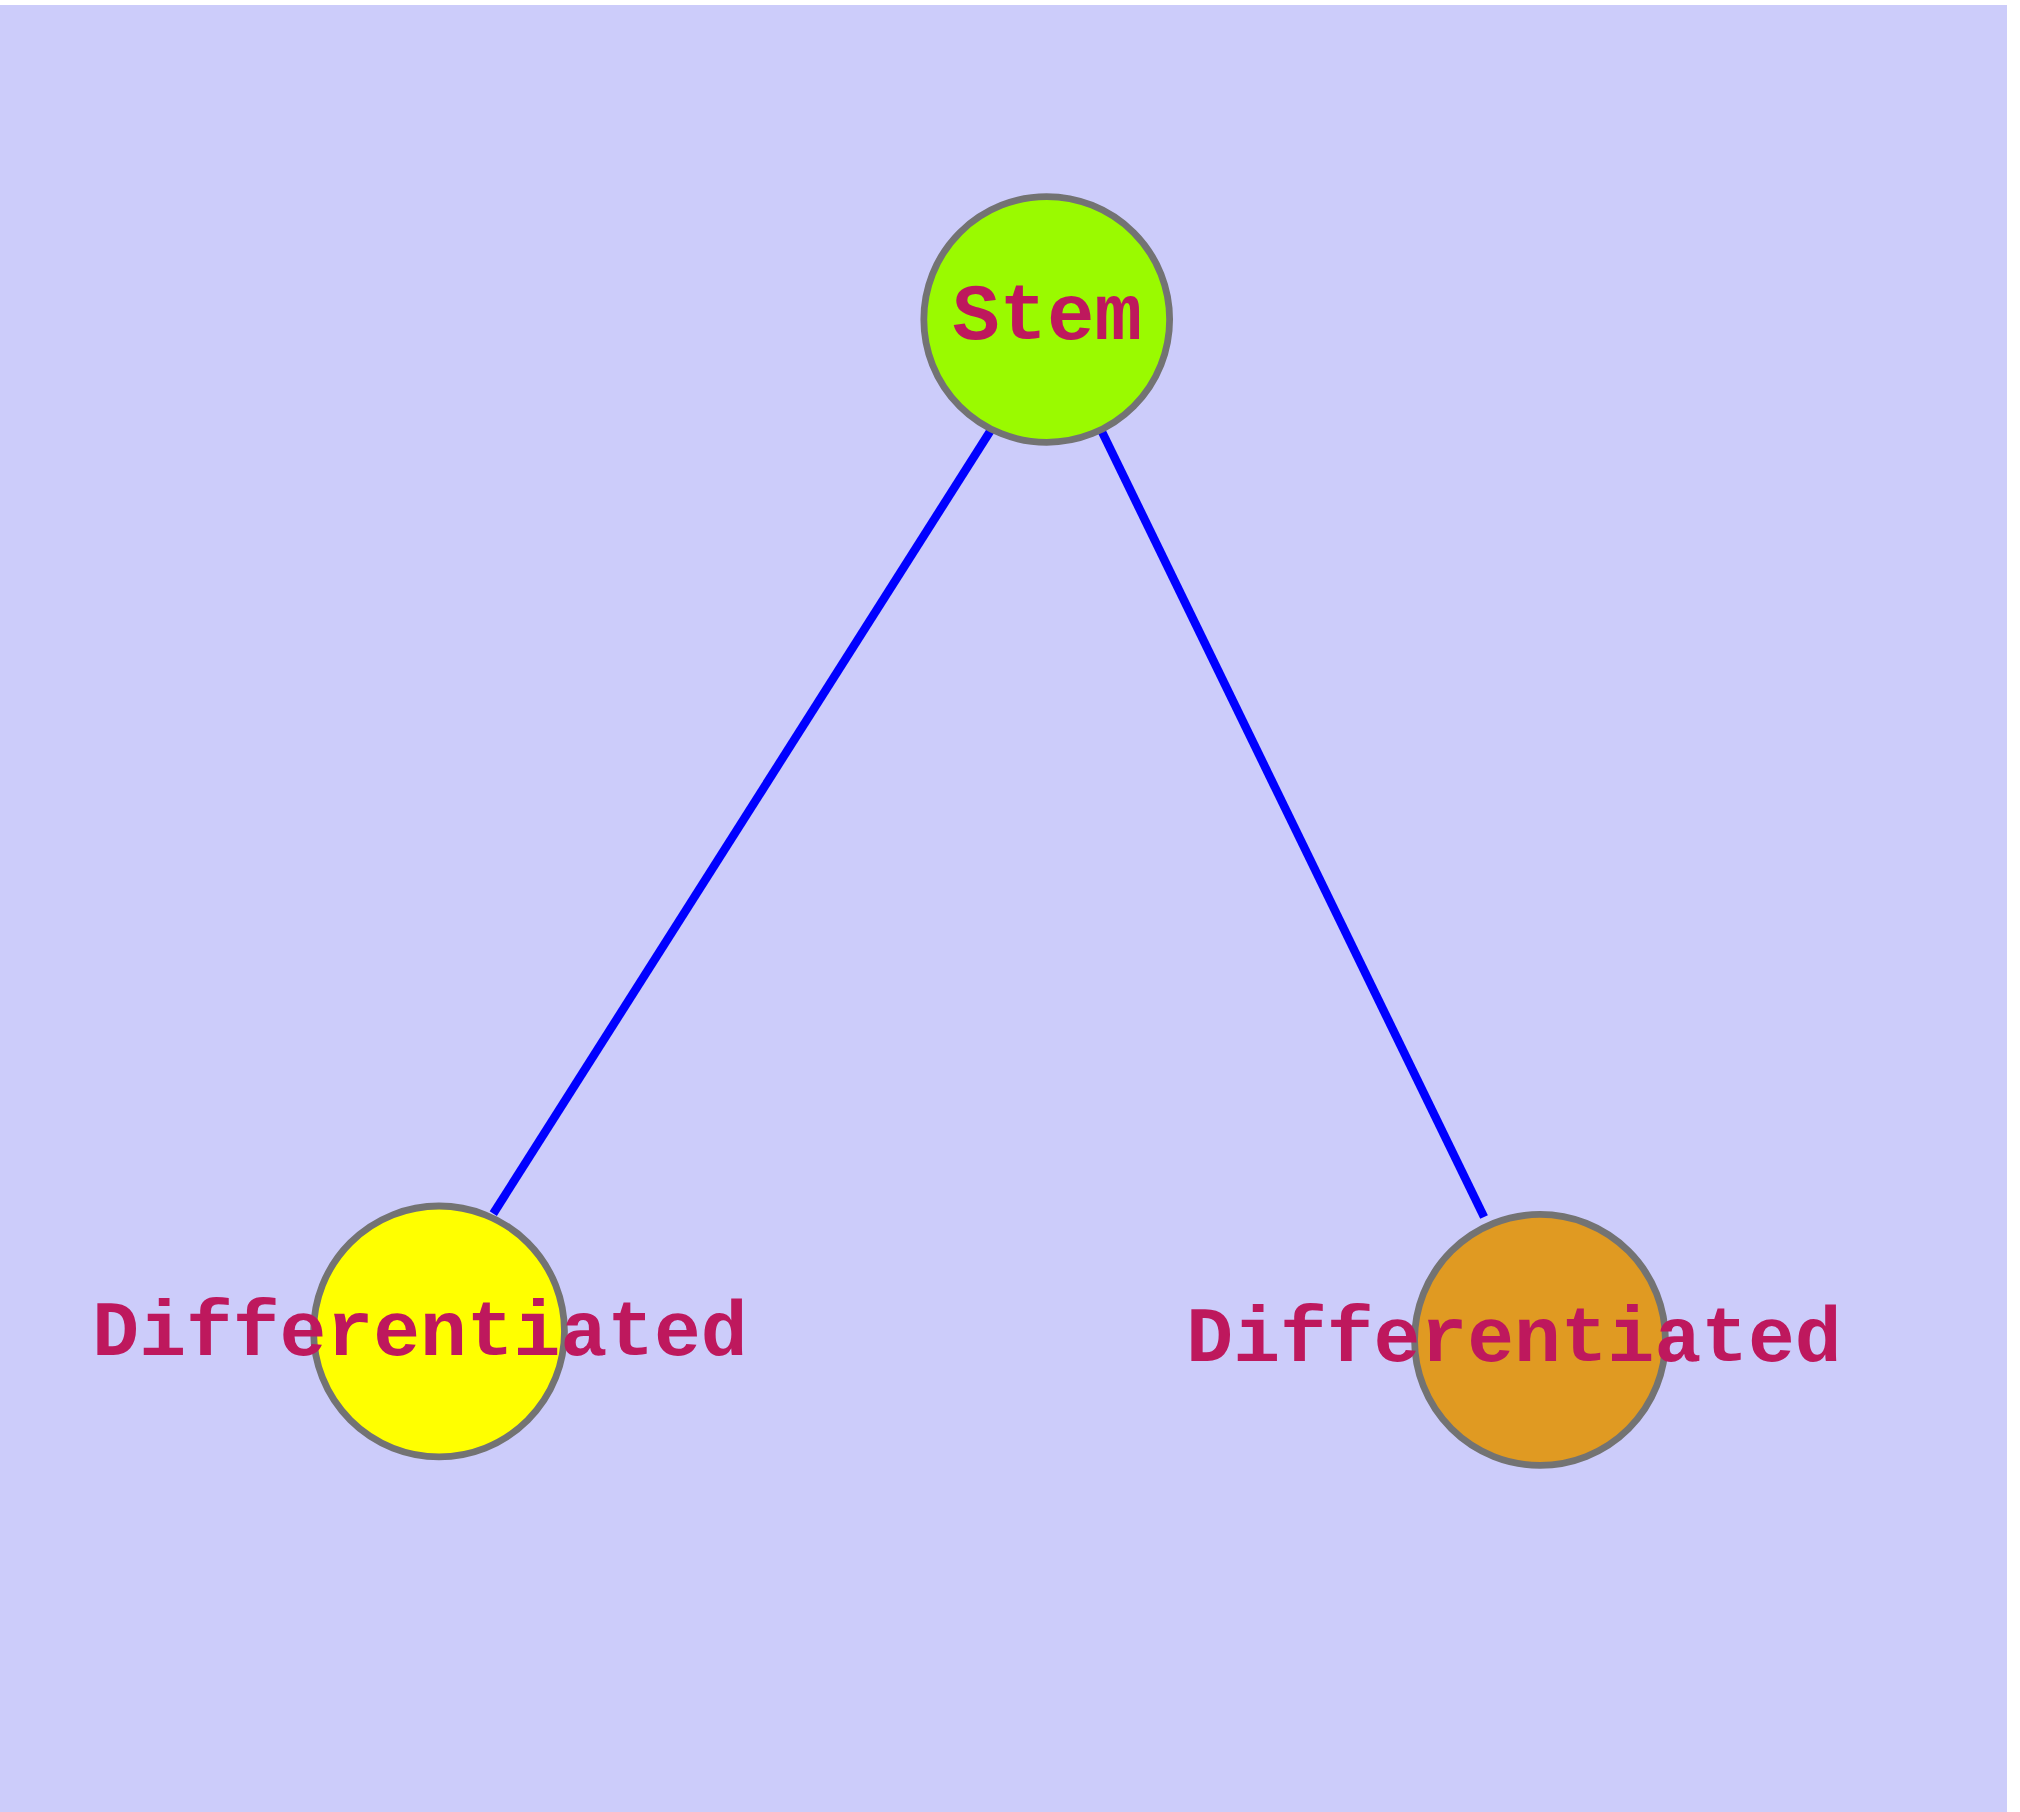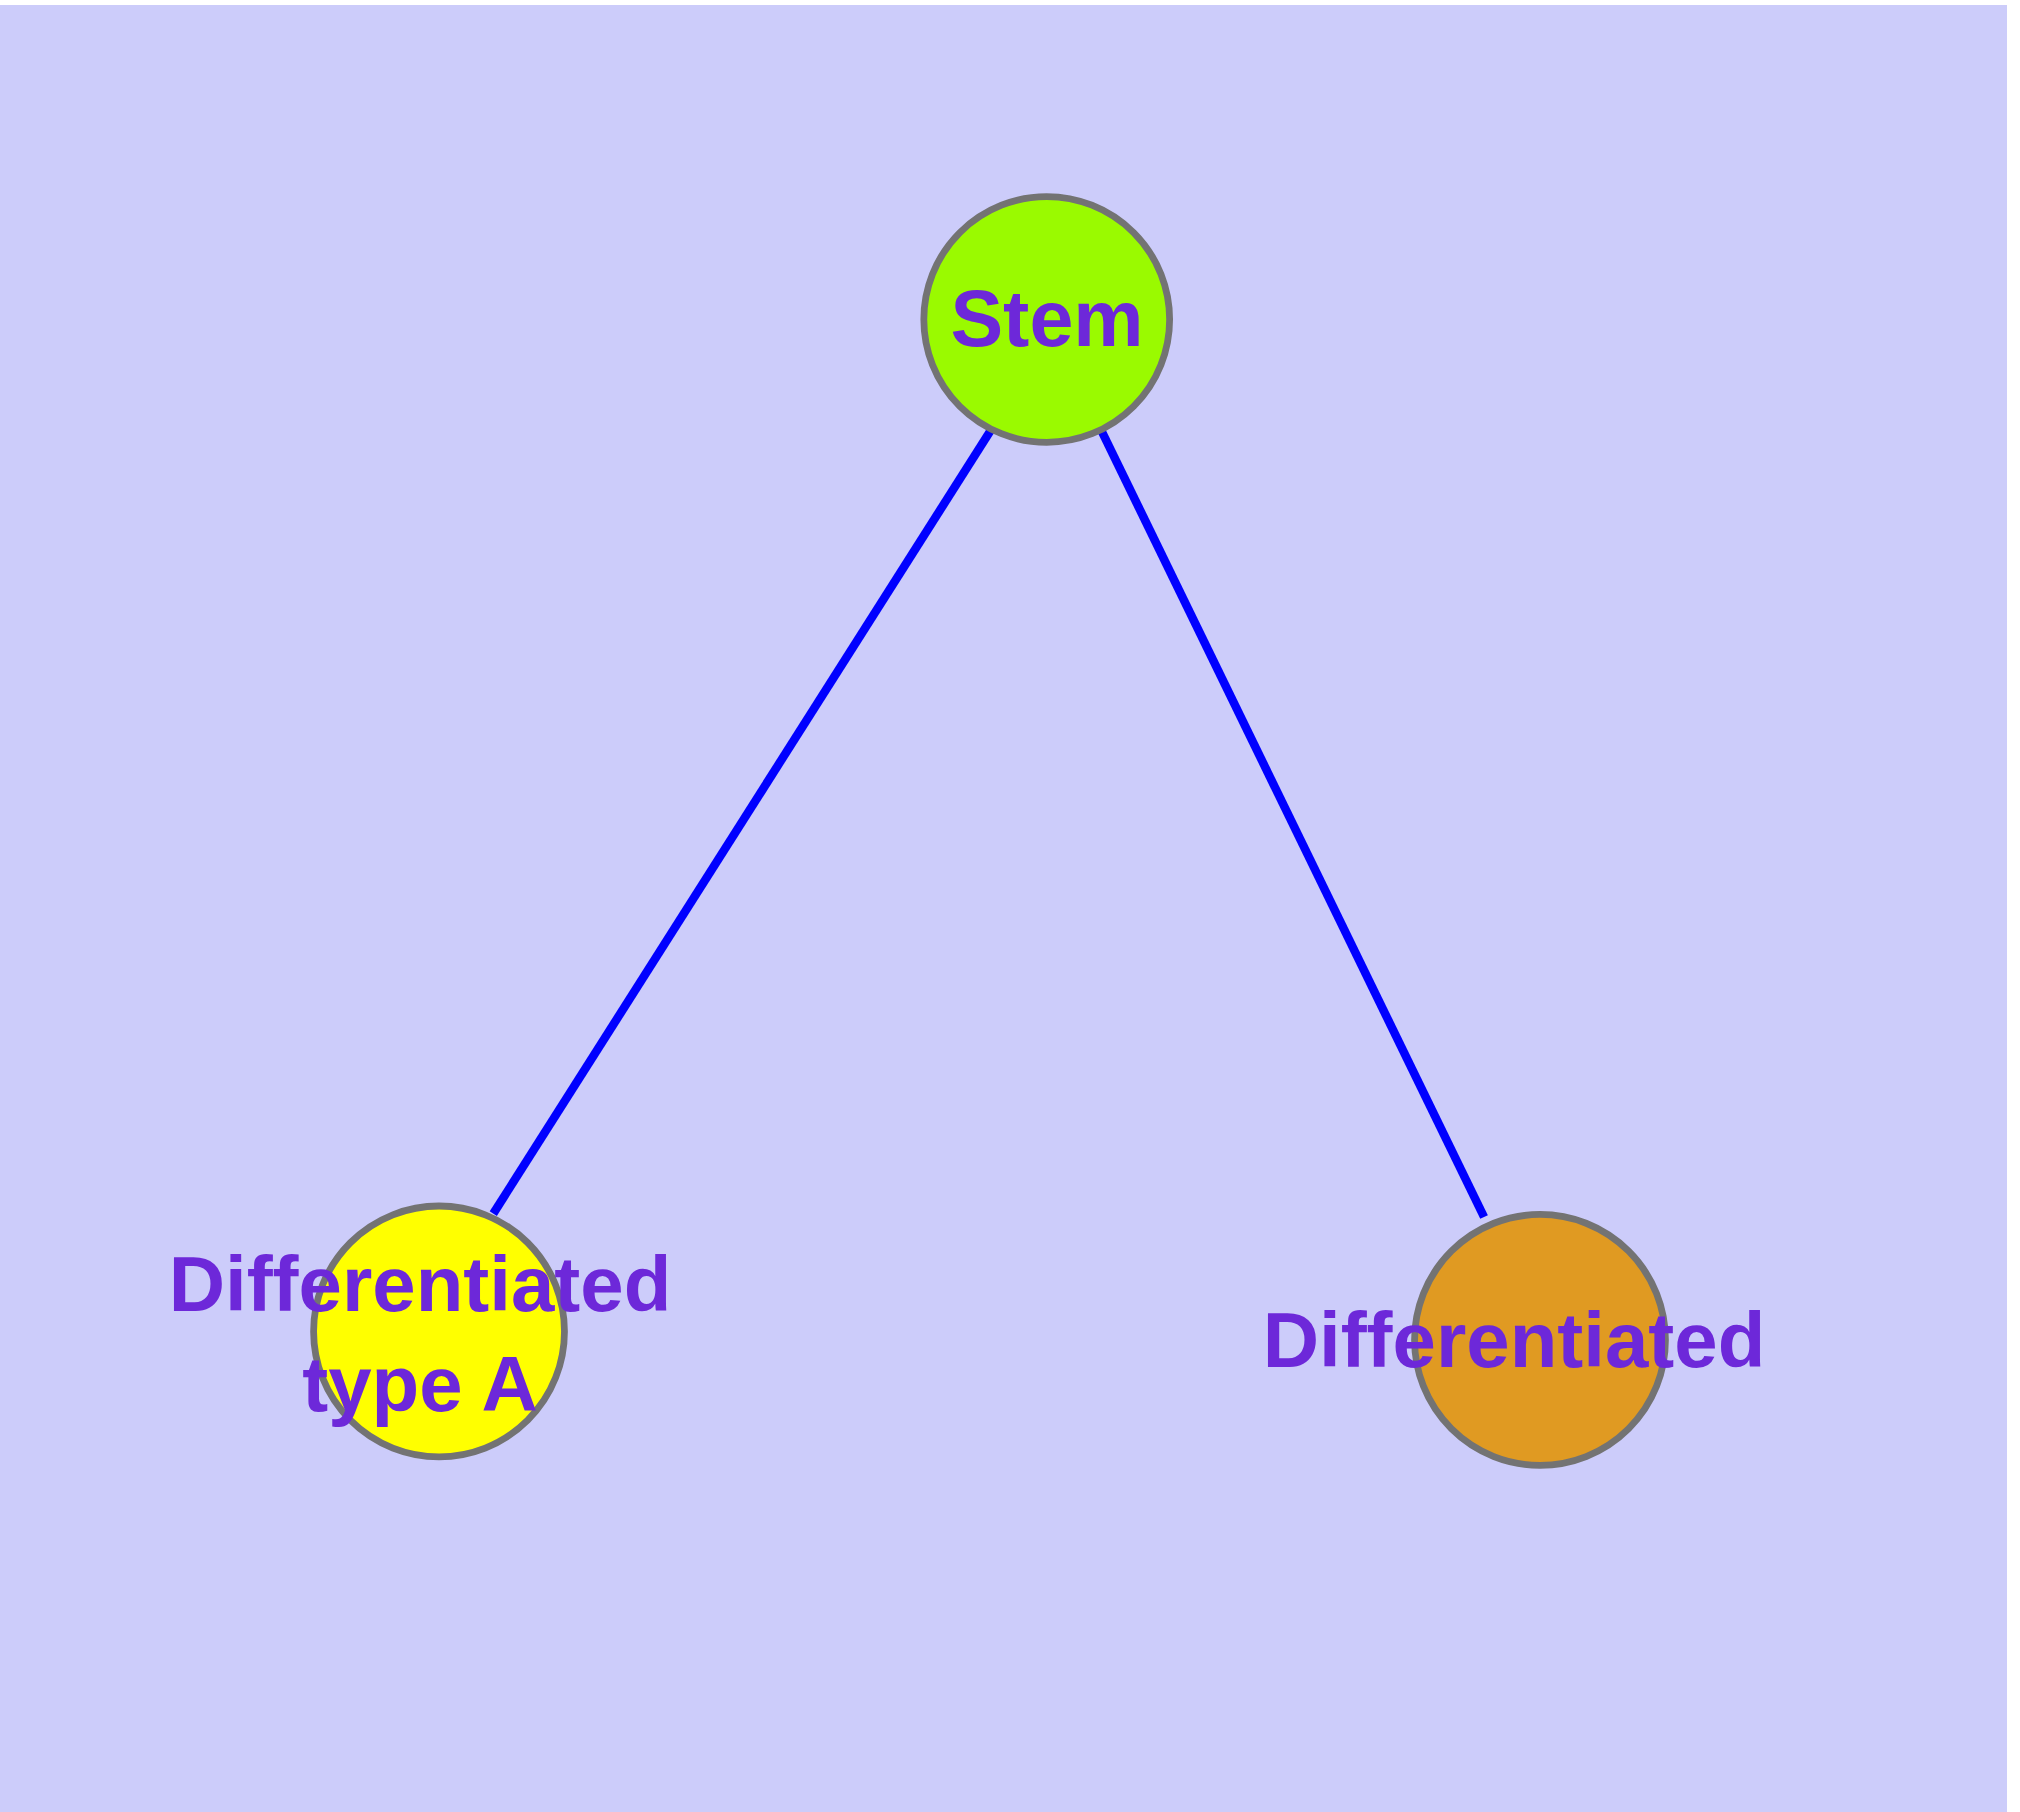--- a/index.html
+++ b/index.html
@@ -27,25 +27,25 @@
   #graph-svg {
     position: absolute;
     left: 0;
     top: 0;
     width: 100%;
     height: 100%;
     display: block;
   }
   .node-label {
     position: absolute;
-    color: #6d28d9;
+    color: #be185d;
     font-weight: bold;
-    font-family: Liberation Sans, sans-serif;
+    font-family: Liberation Mono, monospace;
     white-space: pre;
-    text-align: center;
+    text-align: right;
     line-height: 1.28;
     pointer-events: none;
     -webkit-font-smoothing: antialiased;
   }
   .label-stem {
     font-size: 79px;
     left: 1047px;
     top: 314px;
     transform: translate(-50%, -50%);
   }
@@ -77,19 +77,19 @@
 
       <g>
         <circle cx="518" cy="1565" r="148" fill="#ffff00" stroke="#737373" stroke-width="8"></circle>
         <circle cx="1817" cy="1575" r="148" fill="#e09a22" stroke="#737373" stroke-width="8"></circle>
         <circle cx="1235" cy="371" r="145" fill="#9afa00" stroke="#737373" stroke-width="8"></circle>
       </g>
     </svg>
 
     <div class="node-label label-stem"><span>Stem</span></div>
 
-    <div class="node-label label-a"><span>Differentiated</span><br><span>type A</span></div>
+    <div class="node-label label-a"><span>Differentiated</span><br></div>
 
     <div class="node-label label-b"><span>Differentiated</span><br></div>
 
   </div>
 </div>
 
 
 </body></html>

